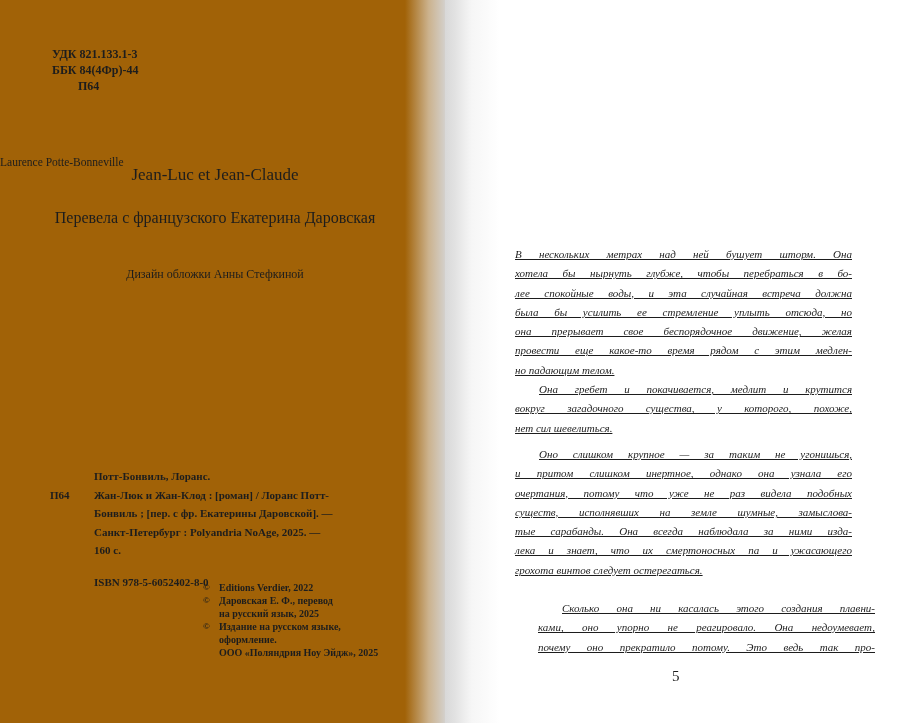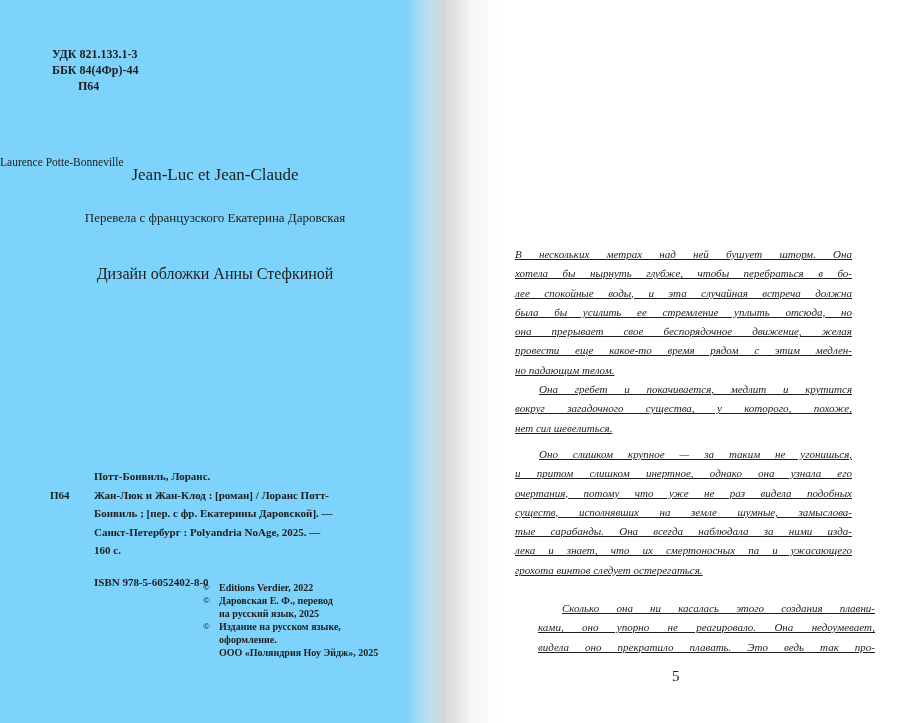--- a/index.html
+++ b/index.html
@@ -4,21 +4,21 @@
 <style>
   html, body { margin: 0; padding: 0; }
   body {
     width: 900px; height: 723px; position: relative; overflow: hidden;
     background: #ffffff;
     font-family: "Liberation Serif", "DejaVu Serif", serif;
     color: #1d1d1d;
   }
   .spread { position: absolute; inset: 0; }
   .page { position: absolute; top: 0; bottom: 0; }
-  .page-left { left: 0; width: 445px; background: #7dd3fc; }
+  .page-left { left: 0; width: 445px; background: #a16207; }
   .page-right { left: 445px; width: 455px; background: #ffffff; }
   .gutter {
     position: absolute; top: 0; bottom: 0; left: 405px; width: 95px;
     background: linear-gradient(to right,
       rgba(255,255,255,0) 0%,
       rgba(232,232,232,0.6) 25%,
       rgba(214,214,214,0.95) 42%,
       rgba(222,222,222,0.9) 52%,
       rgba(240,240,240,0.6) 70%,
       rgba(255,255,255,0) 100%);
@@ -36,25 +36,25 @@
   .title {
     position: absolute; left: 0; width: 430px; top: 128px;
     text-align: center; font-size: 17px; line-height: 22px; margin-top: 36px;
   }
   .author {
     position: absolute; left: 0; width: 430px; top: 154px;
     text-align: left; font-size: 11.5px; line-height: 16px;
   }
   .translator {
     position: absolute; left: 0; width: 430px; top: 210px;
-    text-align: center; font-size: 13px; line-height: 16px;
+    text-align: center; font-size: 16px; line-height: 16px;
   }
   .designer {
     position: absolute; left: 0; width: 430px; top: 266px;
-    text-align: center; font-size: 16px; line-height: 16px;
+    text-align: center; font-size: 12px; line-height: 16px;
   }
 
   .catalog {
     position: absolute; left: 50px; top: 467px; width: 360px;
     font-size: 11px; line-height: 18.5px; font-weight: bold;
   }
   .catalog .heading { padding-left: 44px; }
   .catalog .entry { position: relative; padding-left: 44px; }
   .catalog .code { position: absolute; left: 0; top: 0; }
   .catalog .isbn { padding-left: 44px; margin-top: 13px; }
@@ -156,17 +156,17 @@
     <span class="line">очертания, потому что уже не раз видела подобных</span>
     <span class="line">существ, исполнявших на земле шумные, замыслова-</span>
     <span class="line">тые сарабанды. Она всегда наблюдала за ними изда-</span>
     <span class="line">лека и знает, что их смертоносных па и ужасающего</span>
     <span class="line last">грохота винтов следует остерегаться.</span>
   </div>
 
   <div class="body-text para3">
     <span class="line indent">Сколько она ни касалась этого создания плавни-</span>
     <span class="line">ками, оно упорно не реагировало. Она недоумевает,</span>
-    <span class="line">видела оно прекратило плавать. Это ведь так про-</span>
+    <span class="line">почему оно прекратило потому. Это ведь так про-</span>
   </div>
 
   <div class="page-number">5</div>
 </div>
 
 </body></html>

